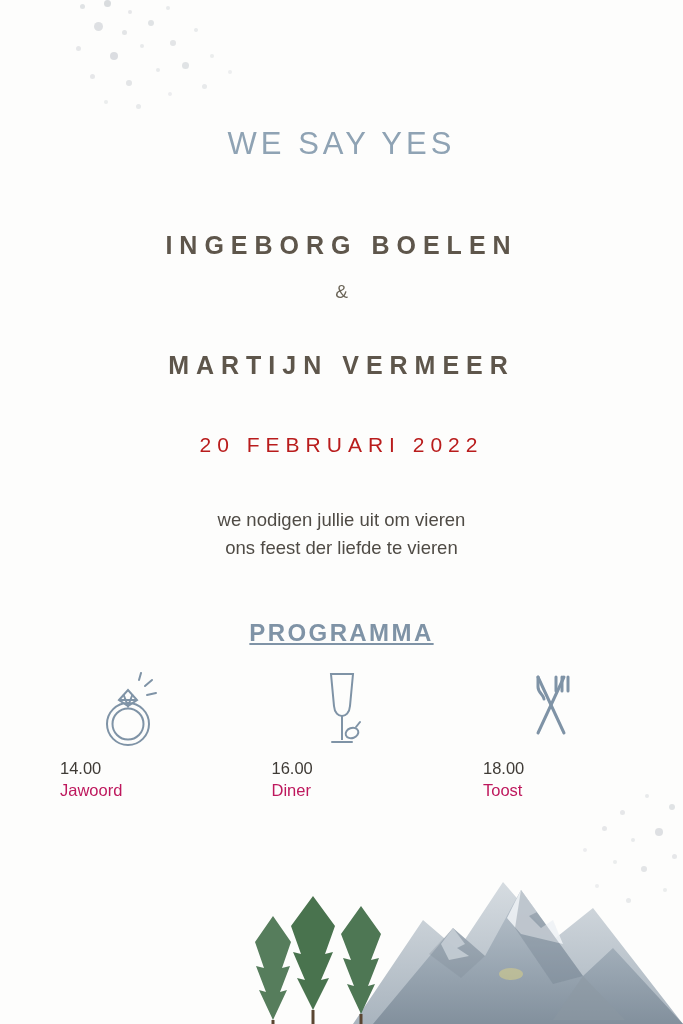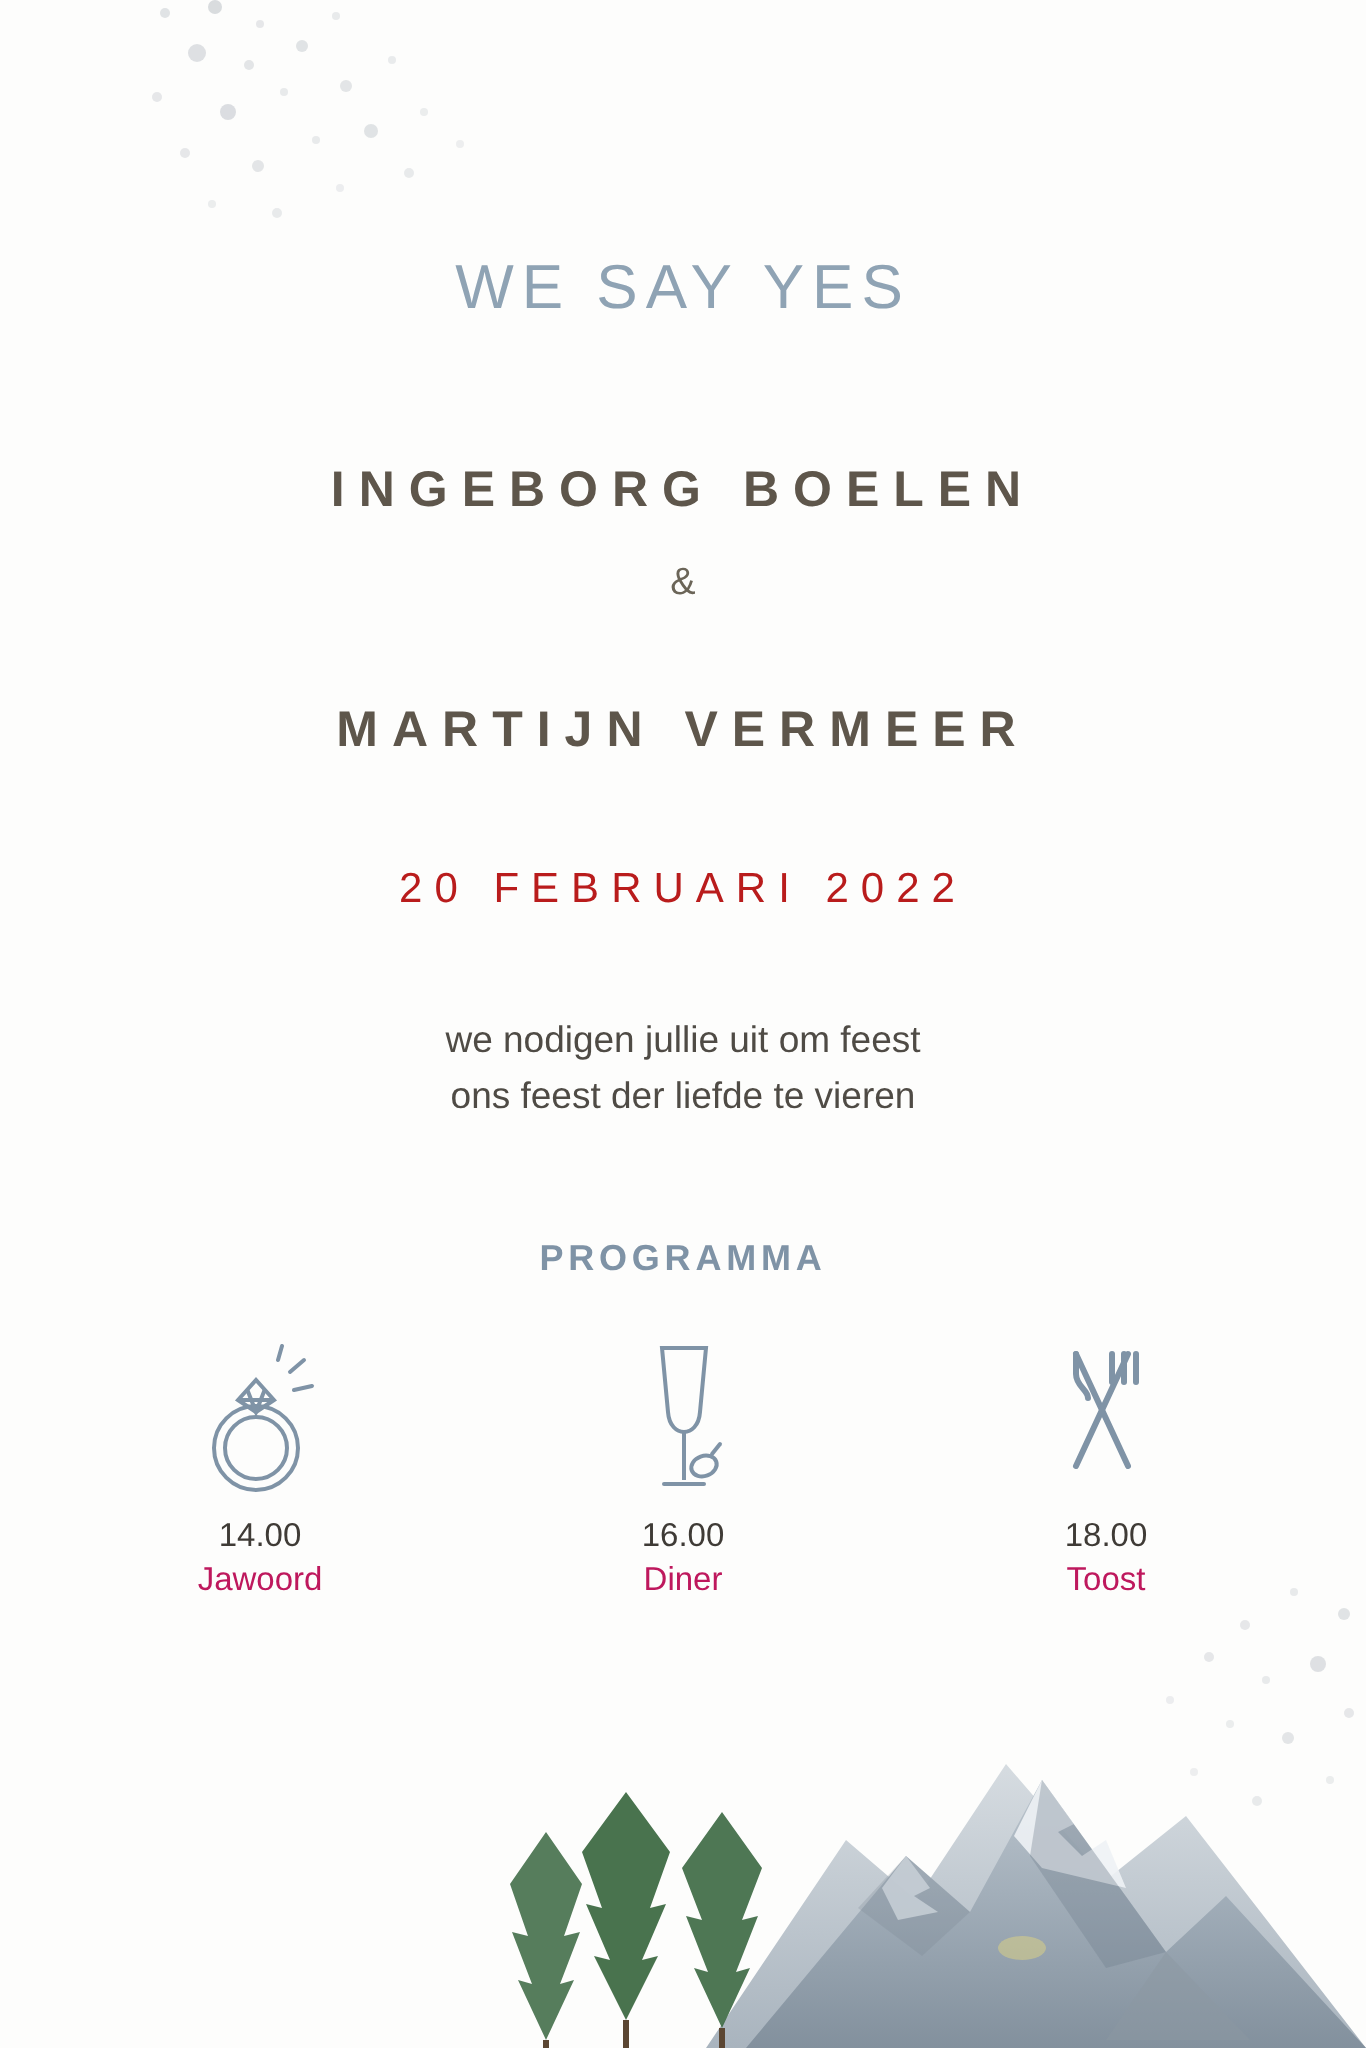--- a/index.html
+++ b/index.html
@@ -95,37 +95,37 @@
     line-height: 28px;
   }
 
   .programma {
     position: absolute;
     top: 619px;
     left: 0;
     width: 100%;
     text-align: center;
     color: #7f93a6;
-    font-size: 18px;
+    font-size: 24px;
     letter-spacing: 2.4px;
     font-weight: 700;
+    text-decoration: underline;
   }
 
   
   .program-row {
     position: absolute;
     top: 665px;
     left: 60px;
     width: 563px;
     display: flex;
     justify-content: space-between;
   }
   .program-item {
     width: 140px;
-    text-align: center;
   }
   .program-icon {
     height: 92px;
     display: flex;
     align-items: center;
     justify-content: center;
   }
   .program-time {
     font-size: 16.5px;
     color: #3f3b36;
@@ -192,21 +192,21 @@
     <span style="right:84px;  top:90px;  width:4px;  height:4px;  opacity:.30;"></span>
   </div>
 
   <div class="title">WE SAY YES</div>
   <div class="names name-1">INGEBORG BOELEN</div>
   <div class="amp">&amp;</div>
   <div class="names name-2">MARTIJN VERMEER</div>
   <div class="date">20 FEBRUARI 2022</div>
 
   <div class="invite">
-    <div>we nodigen jullie uit om feest</div>
+    <div>we nodigen jullie uit om vieren</div>
     <div>ons feest der liefde te vieren</div>
   </div>
 
   <div class="programma">PROGRAMMA</div>
 
   <div class="program-row">
 
     <div class="program-item">
       <div class="program-icon">
         <svg width="70" height="78" viewBox="0 0 70 78" fill="none" stroke="#7f93a6" stroke-width="2">

